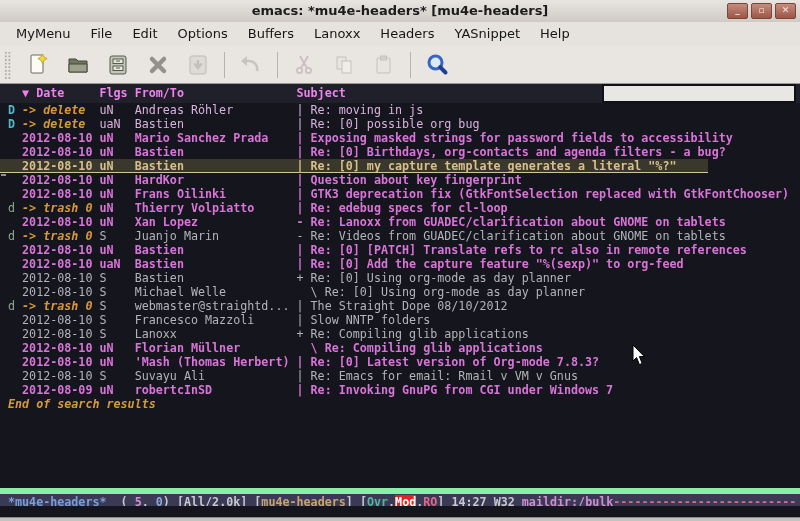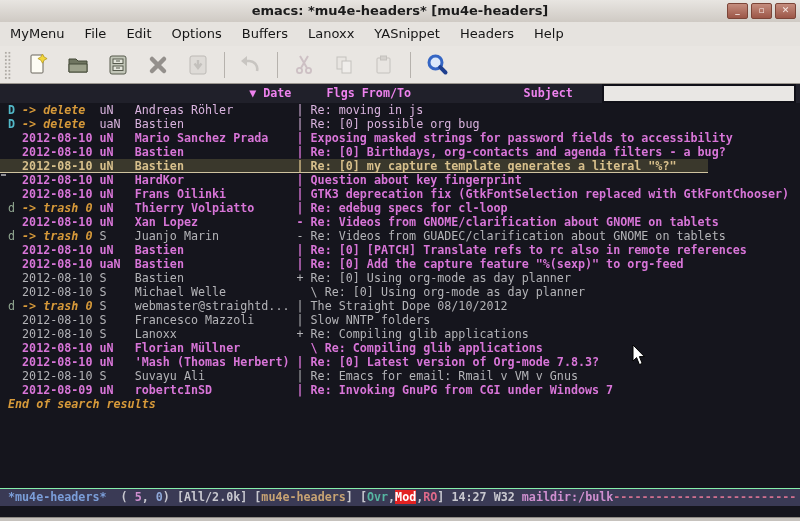--- a/index.html
+++ b/index.html
@@ -12,56 +12,56 @@
     background:linear-gradient(#e8e5e1,#cfcac4);border-bottom:1px solid #a39e97;text-decoration:underline;}
   .title-text{position:absolute;left:0;right:0;top:3px;text-align:center;
     font-size:13px;font-weight:bold;color:#1c1c1c;}
   .winbtns{position:absolute;right:4px;top:3px;display:flex;gap:3px;}
   .winbtn{width:19px;height:14px;border:1px solid #7c4538;border-radius:2px;
     background:linear-gradient(#c58d7e,#9c5647);color:#f6e8e4;font-size:9px;
     line-height:13px;text-align:center;font-weight:bold;}
 
   
   .menubar{position:absolute;left:0;top:22px;width:800px;height:24px;
-    background:#e6e3df;display:flex;align-items:center;box-sizing:border-box;}
+    background:#e6e3df;display:flex;align-items:center;padding-left:6px;box-sizing:border-box;}
   .menu-item{padding:0 10px;font-size:13px;color:#161616;line-height:24px;}
 
   
   .toolbar{position:absolute;left:0;top:46px;width:800px;height:38px;
     background:#e9e6e2;border-bottom:1px solid #9b968f;
     display:flex;align-items:center;box-sizing:border-box;}
   .grip{width:8px;height:28px;margin:0 6px 0 4px;
     background-image:radial-gradient(circle,#aeaaa4 1px,transparent 1.3px);
     background-size:3.6px 3.6px;}
   .toolbtn{width:40px;height:34px;display:flex;align-items:center;justify-content:center;}
   .tsep{width:1px;height:26px;background:#b6b2ad;margin:0 6px;}
 
   
   .emacs{position:absolute;left:0;top:84px;width:800px;height:433px;
     background:#15151d;font-family:"DejaVu Sans Mono",monospace;font-size:11.7px;}
   .hline{position:absolute;left:0;top:0;width:800px;height:19px;background:#20202a;}
-  .hline pre{margin:0;padding-left:8px;line-height:19px;color:#ee82ee;font-weight:bold;text-align:center;}
+  .hline pre{margin:0;padding-left:8px;line-height:19px;color:#ee82ee;font-weight:bold;}
   .white-strip{position:absolute;left:602px;top:0px;width:194px;height:19px;
     background:#e9e7e4;border:2px solid #101018;box-sizing:border-box;}
   .rows{position:absolute;left:0;top:19px;width:708px;}
   .rows pre{margin:0;padding-left:8px;height:14px;line-height:14px;}
   .row-cur{background:#3a382c;border-bottom:1px solid #cfc3a0;height:13px !important;}
   .f-unread{color:#d875d8;font-weight:bold;}
   .f-seen{color:#b4b4b8;}
   .f-del{color:#d9b3de;}
   .f-cur{color:#d8c08c;font-weight:bold;}
   .m-D{color:#52b8c8;font-weight:bold;}
   .m-d{color:#8fa58f;}
   .m-target{color:#d79a3a;font-style:italic;font-weight:bold;}
   .footer{color:#d79a3a;font-style:italic;font-weight:bold;}
   .fringe-mark{position:absolute;left:1px;top:90px;width:5px;height:2px;background:#8f8f96;}
 
   
   .modeline{position:absolute;left:0;top:404px;width:800px;height:18px;
-    background:#3a3a55;border-top:1px solid #86efac;box-sizing:border-box;}
+    background:#3a3a55;border-top:6px solid #86efac;box-sizing:border-box;}
   .modeline pre{margin:0;padding-left:8px;line-height:17px;font-weight:600;}
   .echo{position:absolute;left:0;top:422px;width:800px;height:11px;background:#15151d;}
 
   .bottomborder{position:absolute;left:0;top:517px;width:800px;height:4px;
     background:#c6c2bd;border-top:1px solid #8e8a84;box-sizing:border-box;}
 
   .cursor{position:absolute;left:632px;top:345px;width:14px;height:21px;}
 </style>
 </head>
 <body>
@@ -77,22 +77,22 @@
       </div>
   </div>
 
   <div class="menubar">
       <div class="menu-item">MyMenu</div>
       <div class="menu-item">File</div>
       <div class="menu-item">Edit</div>
       <div class="menu-item">Options</div>
       <div class="menu-item">Buffers</div>
       <div class="menu-item">Lanoxx</div>
+      <div class="menu-item">Headers</div>
       <div class="menu-item">YASnippet</div>
-      <div class="menu-item">Headers</div>
       <div class="menu-item">Help</div>
     </div>
 
   <div class="toolbar">
     <div class="grip"></div>
   <div class="toolbtn">
         <svg width="26" height="26" viewBox="0 0 26 26">
           <rect x="6" y="3" width="12" height="18" rx="1" fill="#fdfcf4" stroke="#6a675f"></rect>
           <path d="M17.5 2 l1.6 3 3 1.6 -3 1.6 -1.6 3 -1.6 -3 -3 -1.6 3 -1.6 z" fill="#f2d63c" stroke="#b89a20" stroke-width="0.8"></path>
         </svg>
@@ -166,21 +166,21 @@
     </div>
     <div class="rows">
         <pre><span class="m-D">D </span><span class="m-target">-&gt; delete  </span><span class="f-del">uN   Andreas Röhler         | Re: moving in js</span></pre>
         <pre><span class="m-D">D </span><span class="m-target">-&gt; delete  </span><span class="f-del">uaN  Bastien                | Re: [0] possible org bug</span></pre>
         <pre><span class="f-unread">  </span><span class="f-unread">2012-08-10 </span><span class="f-unread">uN   Mario Sanchez Prada    | Exposing masked strings for password fields to accessibility</span></pre>
         <pre><span class="f-unread">  </span><span class="f-unread">2012-08-10 </span><span class="f-unread">uN   Bastien                | Re: [0] Birthdays, org-contacts and agenda filters - a bug?</span></pre>
         <pre class="row-cur"><span class="f-cur">  </span><span class="f-cur">2012-08-10 </span><span class="f-cur">uN   Bastien                | Re: [0] my capture template generates a literal "%?"</span></pre>
         <pre><span class="f-unread">  </span><span class="f-unread">2012-08-10 </span><span class="f-unread">uN   HardKor                | Question about key fingerprint</span></pre>
         <pre><span class="f-unread">  </span><span class="f-unread">2012-08-10 </span><span class="f-unread">uN   Frans Oilinki          | GTK3 deprecation fix (GtkFontSelection replaced with GtkFontChooser)</span></pre>
         <pre><span class="m-d">d </span><span class="m-target">-&gt; trash 0 </span><span class="f-unread">uN   Thierry Volpiatto      | Re: edebug specs for cl-loop</span></pre>
-        <pre><span class="f-unread">  </span><span class="f-unread">2012-08-10 </span><span class="f-unread">uN   Xan Lopez              - Re: Videos from GNOME/clarification about GNOME on tablets</span></pre>
+        <pre><span class="f-unread">  </span><span class="f-unread">2012-08-10 </span><span class="f-unread">uN   Xan Lopez              - Re: Lanoxx from GUADEC/clarification about GNOME on tablets</span></pre>
         <pre><span class="m-d">d </span><span class="m-target">-&gt; trash 0 </span><span class="f-seen">S    Juanjo Marin           - Re: Videos from GUADEC/clarification about GNOME on tablets</span></pre>
         <pre><span class="f-unread">  </span><span class="f-unread">2012-08-10 </span><span class="f-unread">uN   Bastien                | Re: [0] [PATCH] Translate refs to rc also in remote references</span></pre>
         <pre><span class="f-unread">  </span><span class="f-unread">2012-08-10 </span><span class="f-unread">uaN  Bastien                | Re: [0] Add the capture feature "%(sexp)" to org-feed</span></pre>
         <pre><span class="f-seen">  </span><span class="f-seen">2012-08-10 </span><span class="f-seen">S    Bastien                + Re: [0] Using org-mode as day planner</span></pre>
         <pre><span class="f-seen">  </span><span class="f-seen">2012-08-10 </span><span class="f-seen">S    Michael Welle            \ Re: [0] Using org-mode as day planner</span></pre>
         <pre><span class="m-d">d </span><span class="m-target">-&gt; trash 0 </span><span class="f-seen">S    webmaster@straightd... | The Straight Dope 08/10/2012</span></pre>
         <pre><span class="f-seen">  </span><span class="f-seen">2012-08-10 </span><span class="f-seen">S    Francesco Mazzoli      | Slow NNTP folders</span></pre>
         <pre><span class="f-seen">  </span><span class="f-seen">2012-08-10 </span><span class="f-seen">S    Lanoxx                 + Re: Compiling glib applications</span></pre>
         <pre><span class="f-unread">  </span><span class="f-unread">2012-08-10 </span><span class="f-unread">uN   Florian Müllner          \ Re: Compiling glib applications</span></pre>
         <pre><span class="f-unread">  </span><span class="f-unread">2012-08-10 </span><span class="f-unread">uN   'Mash (Thomas Herbert) | Re: [0] Latest version of Org-mode 7.8.3?</span></pre>

